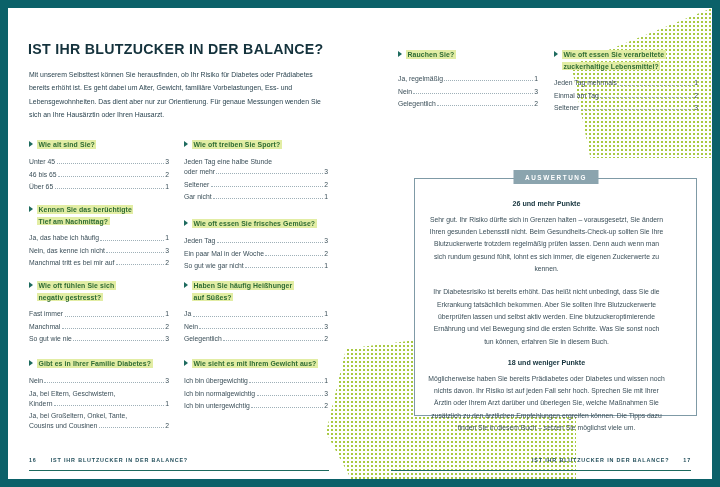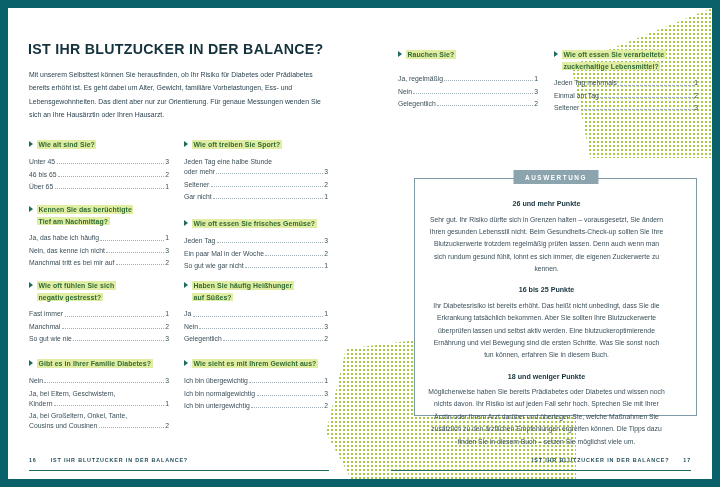--- a/index.html
+++ b/index.html
@@ -483,21 +483,20 @@
 
         <div class="aus-wrap">
           <div class="aus-box"></div>
           <div class="aus-badge">AUSWERTUNG</div>
           <div class="aus-inner">
             <div class="aus-sec">
               <div class="aus-h">26 und mehr Punkte</div>
               <div class="aus-p">Sehr gut. Ihr Risiko dürfte sich in Grenzen halten – vorausgesetzt, Sie ändern Ihren gesunden Lebensstil nicht. Beim Gesundheits-Check-up sollten Sie Ihre Blutzuckerwerte trotzdem regelmäßig prüfen lassen. Denn auch wenn man sich rundum gesund fühlt, lohnt es sich immer, die eigenen Zuckerwerte zu kennen.</div>
             </div>
             <div class="aus-sec">
-              <div class="aus-h">16 bis 25 Punkte</div>
               <div class="aus-p">Ihr Diabetesrisiko ist bereits erhöht. Das heißt nicht unbedingt, dass Sie die Erkrankung tatsächlich bekommen. Aber Sie sollten Ihre Blutzuckerwerte überprüfen lassen und selbst aktiv werden. Eine blutzuckeroptimierende Ernährung und viel Bewegung sind die ersten Schritte. Was Sie sonst noch tun können, erfahren Sie in diesem Buch.</div>
             </div>
             <div class="aus-sec">
               <div class="aus-h">18 und weniger Punkte</div>
               <div class="aus-p">Möglicherweise haben Sie bereits Prädiabetes oder Diabetes und wissen noch nichts davon. Ihr Risiko ist auf jeden Fall sehr hoch. Sprechen Sie mit Ihrer Ärztin oder Ihrem Arzt darüber und überlegen Sie, welche Maßnahmen Sie zusätzlich zu den ärztlichen Empfehlungen ergreifen können. Die Tipps dazu finden Sie in diesem Buch – setzen Sie möglichst viele um.</div>
             </div>
           </div>
         </div>
 
         <div class="footer footer-right">

